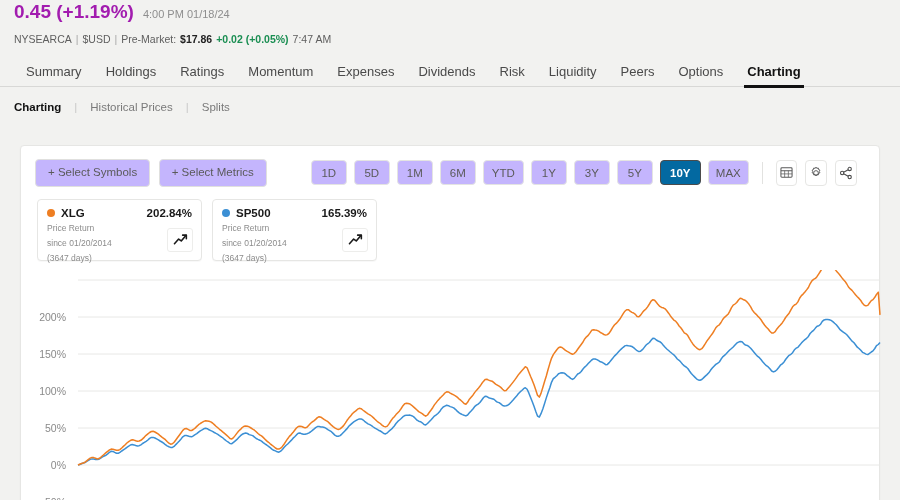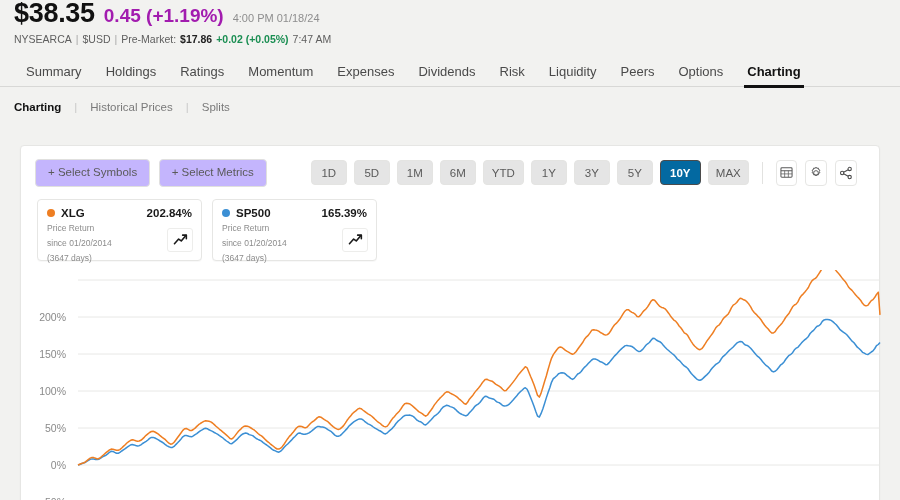--- a/index.html
+++ b/index.html
@@ -86,21 +86,21 @@
     cursor: pointer; white-space: nowrap;
     line-height: 1;
   }
   .pill.select-btn { padding: 7px 12px; }
   .spacer-sm { width: 12px; }
   .spacer-lg { flex: 0 0 44px; }
   .range-group { display: flex; gap: 7px; }
   .range-btn {
     font-size: 11.5px; color: #5a5a5a;
     border: 1px solid #e4e4e2; border-radius: 4px;
-    background: #e5e5e5; width: 36px; height: 25px;
+    background: #c4b5fd; width: 36px; height: 25px;
     display: flex; align-items: center; justify-content: center;
     cursor: pointer;
   }
   .range-btn.wide { width: 41px; }
   .range-btn.active {
     background: #0369a1; color: #fff; border-color: #4b4b4b;
     font-weight: bold;
   }
   .tool-divider {
     width: 1px; height: 22px; background: #e2e2e0; margin: 0 13px;
@@ -147,21 +147,20 @@
     position: absolute; left: 0; top: 252px;
     width: 860px; height: 130px;
   }
   .plot-svg { display: block; }
 </style>
 </head>
 <body>
 
 <div class="quote-header">
   <div class="quote-line1">
-    <span class="quote-price">$38.35</span>
     <span class="quote-change">0.45 (+1.19%)</span>
     <span class="quote-time">4:00 PM 01/18/24</span>
   </div>
   <div class="quote-line2">
     <span>NYSEARCA</span>
     <span class="qm-sep">|</span>
     <span>$USD</span>
     <span class="qm-sep">|</span>
     <span>Pre-Market:</span>
     <span class="qm-bold">$17.86</span>

